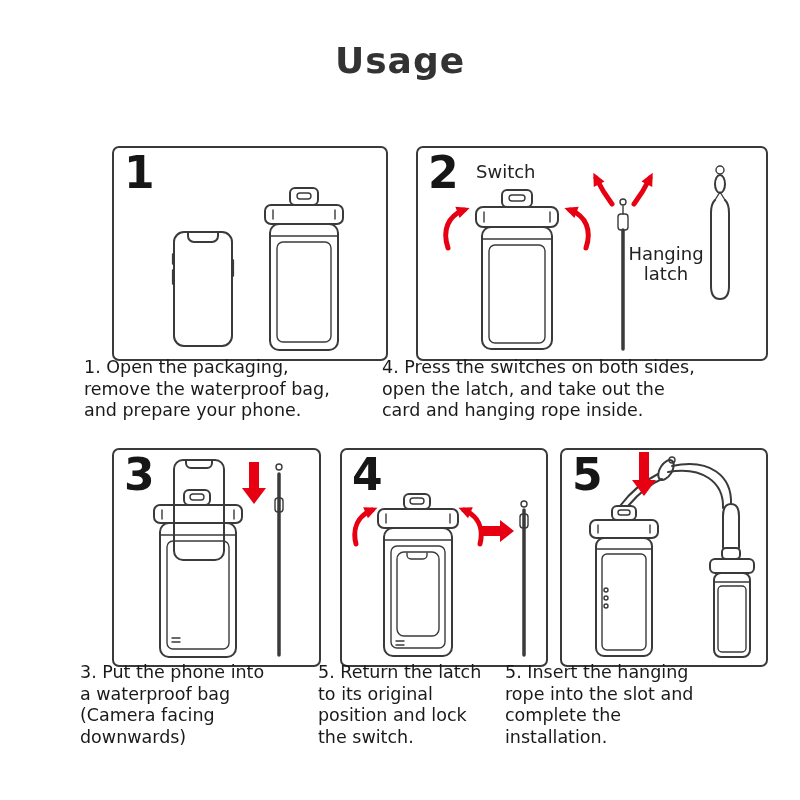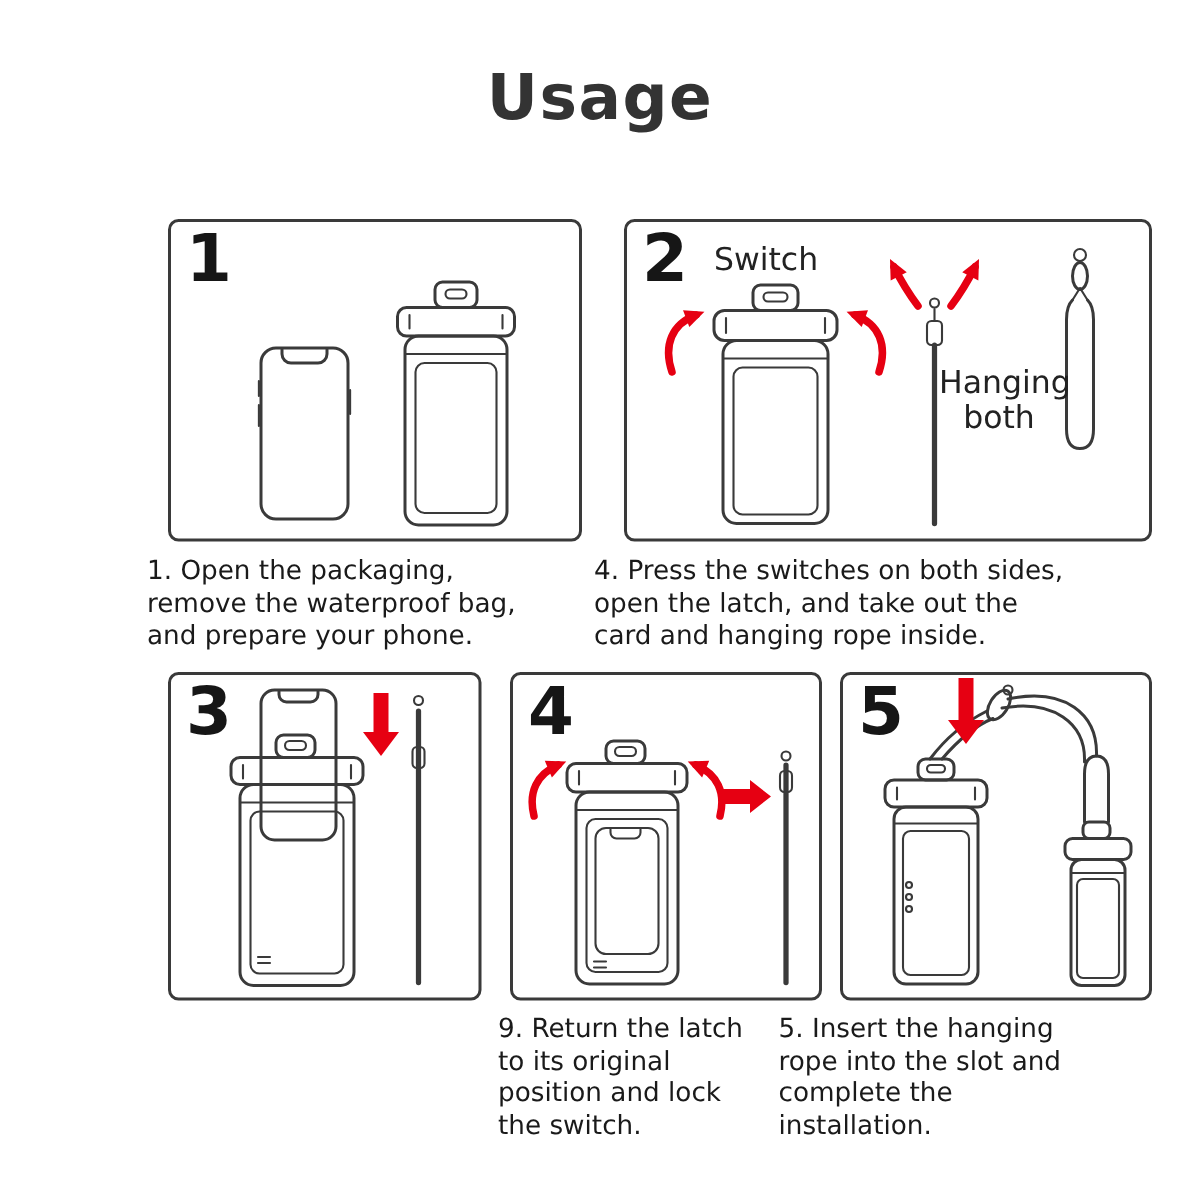--- a/index.html
+++ b/index.html
@@ -5,39 +5,39 @@
 <style>
   html,body { margin:0; padding:0; background:#ffffff; }
   .page {
     position:relative; width:800px; height:800px; margin:0 auto;
     background:var(--background,#ffffff);
     font-family:"DejaVu Sans","Liberation Sans",sans-serif;
     overflow:hidden;
   }
   .title {
     position:absolute; top:40px; left:0; right:0; margin:0;
-    text-align:center; font-size:42px; font-weight:bold;
+    text-align:center; font-size:36px; font-weight:bold;
     color:#333333; letter-spacing:1px;
   }
   .panel {
     position:absolute; border:2px solid var(--line,#3a3a3a);
     border-radius:7px; background:#fff; box-sizing:border-box;
   }
   .panel svg { position:absolute; left:0; top:0; width:100%; height:100%; }
   .step-num {
     position:absolute; top:2px; left:10px; z-index:2;
     font-size:44px; font-weight:bold; color:#161616; line-height:1.05;
   }
   .caption {
-    position:absolute; margin:18px; font-size:17.5px; line-height:1.24;
+    position:absolute; margin:4px; font-size:17.5px; line-height:1.24;
     color:var(--text,#1a1a1a); white-space:pre-line;
     font-family:"DejaVu Sans","Liberation Sans",sans-serif;
   }
   .anno {
-    position:absolute; font-size:21px; color:#222222; z-index:2;
+    position:absolute; font-size:18px; color:#222222; z-index:2;
     white-space:pre-line; line-height:1.1;
   }
   #panel1 { left:72px;  top:130px; width:276px; height:215px; }
   #panel2 { left:376px; top:130px; width:352px; height:215px; }
   #panel3 { left:72px;  top:432px; width:209px; height:219px; }
   #panel4 { left:300px; top:432px; width:208px; height:219px; }
   #panel5 { left:520px; top:432px; width:208px; height:219px; }
   #cap1 { left:80px;  top:353px; width:285px; }
   #cap2 { left:378px; top:353px; width:350px; }
   #cap3 { left:76px;  top:658px; width:215px; }
@@ -76,21 +76,21 @@
         <line class="ln2" x1="156" y1="88" x2="224" y2="88"></line>
         <rect class="ln2" x="163" y="94" width="54" height="100" rx="6"></rect>
       </g>
     </svg>
   </figure>
 
   <figure class="panel" id="panel2">
     <div class="step-num">2</div>
     <div class="anno" id="anno-switch">Switch</div>
     <div class="anno" id="anno-rope">Hanging
-both</div>
+latch</div>
     <svg viewBox="0 0 348 211" aria-hidden="true">
       <defs>
         <marker id="ah2" markerUnits="userSpaceOnUse" markerWidth="16" markerHeight="16" refX="8" refY="8" orient="auto">
           <path d="M1 2 L14 8 L1 14 Z" fill="#e60012" class="rf"></path>
         </marker>
       </defs>
       <g>
         <rect class="ln" x="84" y="42" width="30" height="17" rx="5"></rect>
         <rect class="ln2" x="91" y="47" width="16" height="6" rx="3"></rect>
         <rect class="ln" x="58" y="59" width="82" height="20" rx="7"></rect>
@@ -225,21 +225,25 @@
       </g>
     </svg>
   </figure>
 
   <p class="caption" id="cap1">1. Open the packaging,
 remove the waterproof bag,
 and prepare your phone.</p>
   <p class="caption" id="cap2">4. Press the switches on both sides,
 open the latch, and take out the
 card and hanging rope inside.</p>
-  <p class="caption" id="cap4">9. Return the latch
+  <p class="caption" id="cap3">3. Put the phone into
+a waterproof bag
+(Camera facing
+downwards)</p>
+  <p class="caption" id="cap4">5. Return the latch
 to its original
 position and lock
 the switch.</p>
   <p class="caption" id="cap5">5. Insert the hanging
 rope into the slot and
 complete the
 installation.</p>
 
 </div>
 

